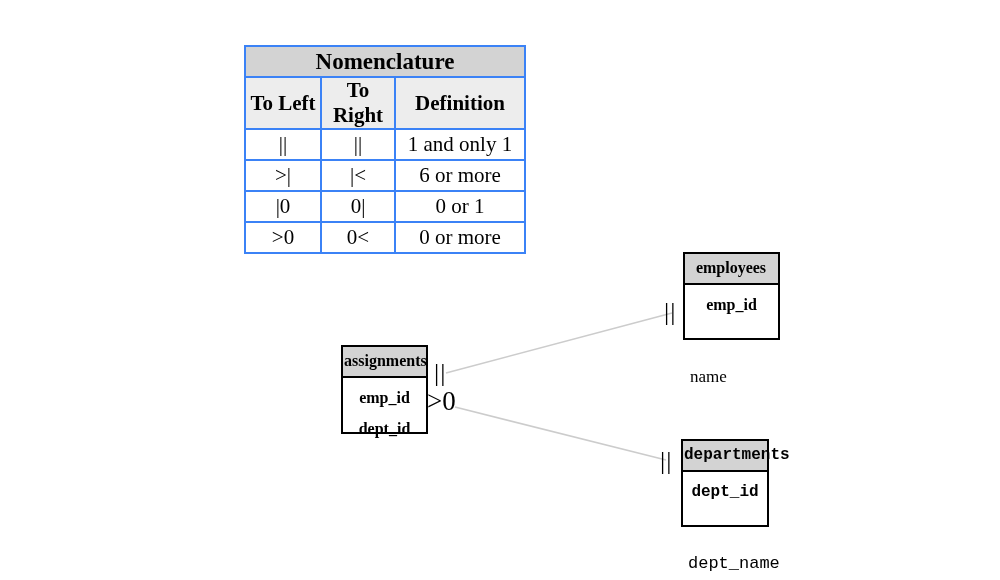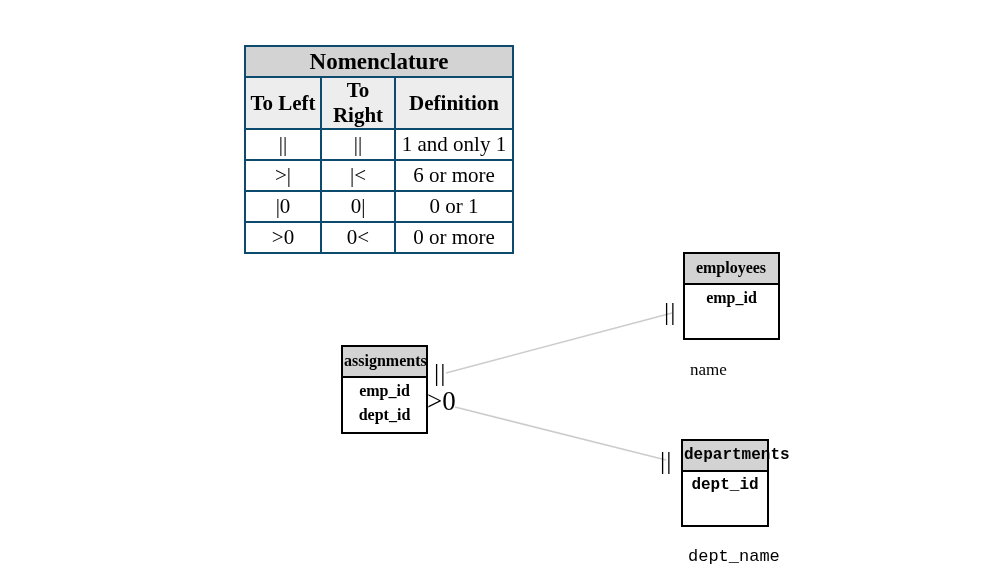--- a/index.html
+++ b/index.html
@@ -16,59 +16,59 @@
   
   #rel-lines { position: absolute; left: 0; top: 0; width: 1000px; height: 580px; z-index: 1; }
 
   
   table.nomen {
     position: absolute; left: 244px; top: 45px;
     border-collapse: collapse; z-index: 2;
     background: #fff;
   }
   .nomen th, .nomen td {
-    border: 2px solid #0c4a6e;
+    border: 2px solid #3b82f6;
     text-align: center;
     vertical-align: middle;
     height: 31px;
   }
   .nomen .title-cell {
     background: #d3d3d3;
     font-size: 23px;
     font-weight: bold;
     height: 31px;
   }
   .nomen .colhead th {
     background: #ededed;
     font-weight: bold;
     font-size: 21px;
   }
   .nomen td { font-size: 21px; background: #ffffff; }
   .nomen .c1 { width: 76px; }
   .nomen .c2 { width: 74px; margin-left: 16px; }
-  .nomen .c3 { width: 118px; }
+  .nomen .c3 { width: 130px; }
 
   
   .entity {
     position: absolute;
     border: 2px solid #000;
     background: #ffffff;
     z-index: 3;
   }
   .entity .ehead {
     background: #d3d3d3;
     border-bottom: 2px solid #000;
     font-weight: bold;
     font-size: 16px;
     text-align: center;
     padding: 5px 2px 6px 1px;
     white-space: nowrap;
   }
   .entity .efield { font-size: 16px; line-height: 20px; }
-  .entity .efield.key { font-weight: bold; text-align: center; padding: 3px 2px 1px 2px; }
+  .entity .efield.key { font-weight: bold; text-align: center; padding: 10px 2px 1px 2px; }
   .entity .efield.plain { text-align: left; font-size: 17px; padding: 5px 2px 2px 5px; margin-top: 46px; }
 
   #entity-employees   { left: 683px; top: 252px; width: 97px;  height: 88px; }
   #entity-assignments { left: 341px; top: 345px; width: 87px;  height: 89px; }
   #entity-departments { left: 681px; top: 439px; width: 88px; height: 88px; font-family: Liberation Mono, monospace; }
 
   
   .card {
     position: absolute;
     z-index: 4;

